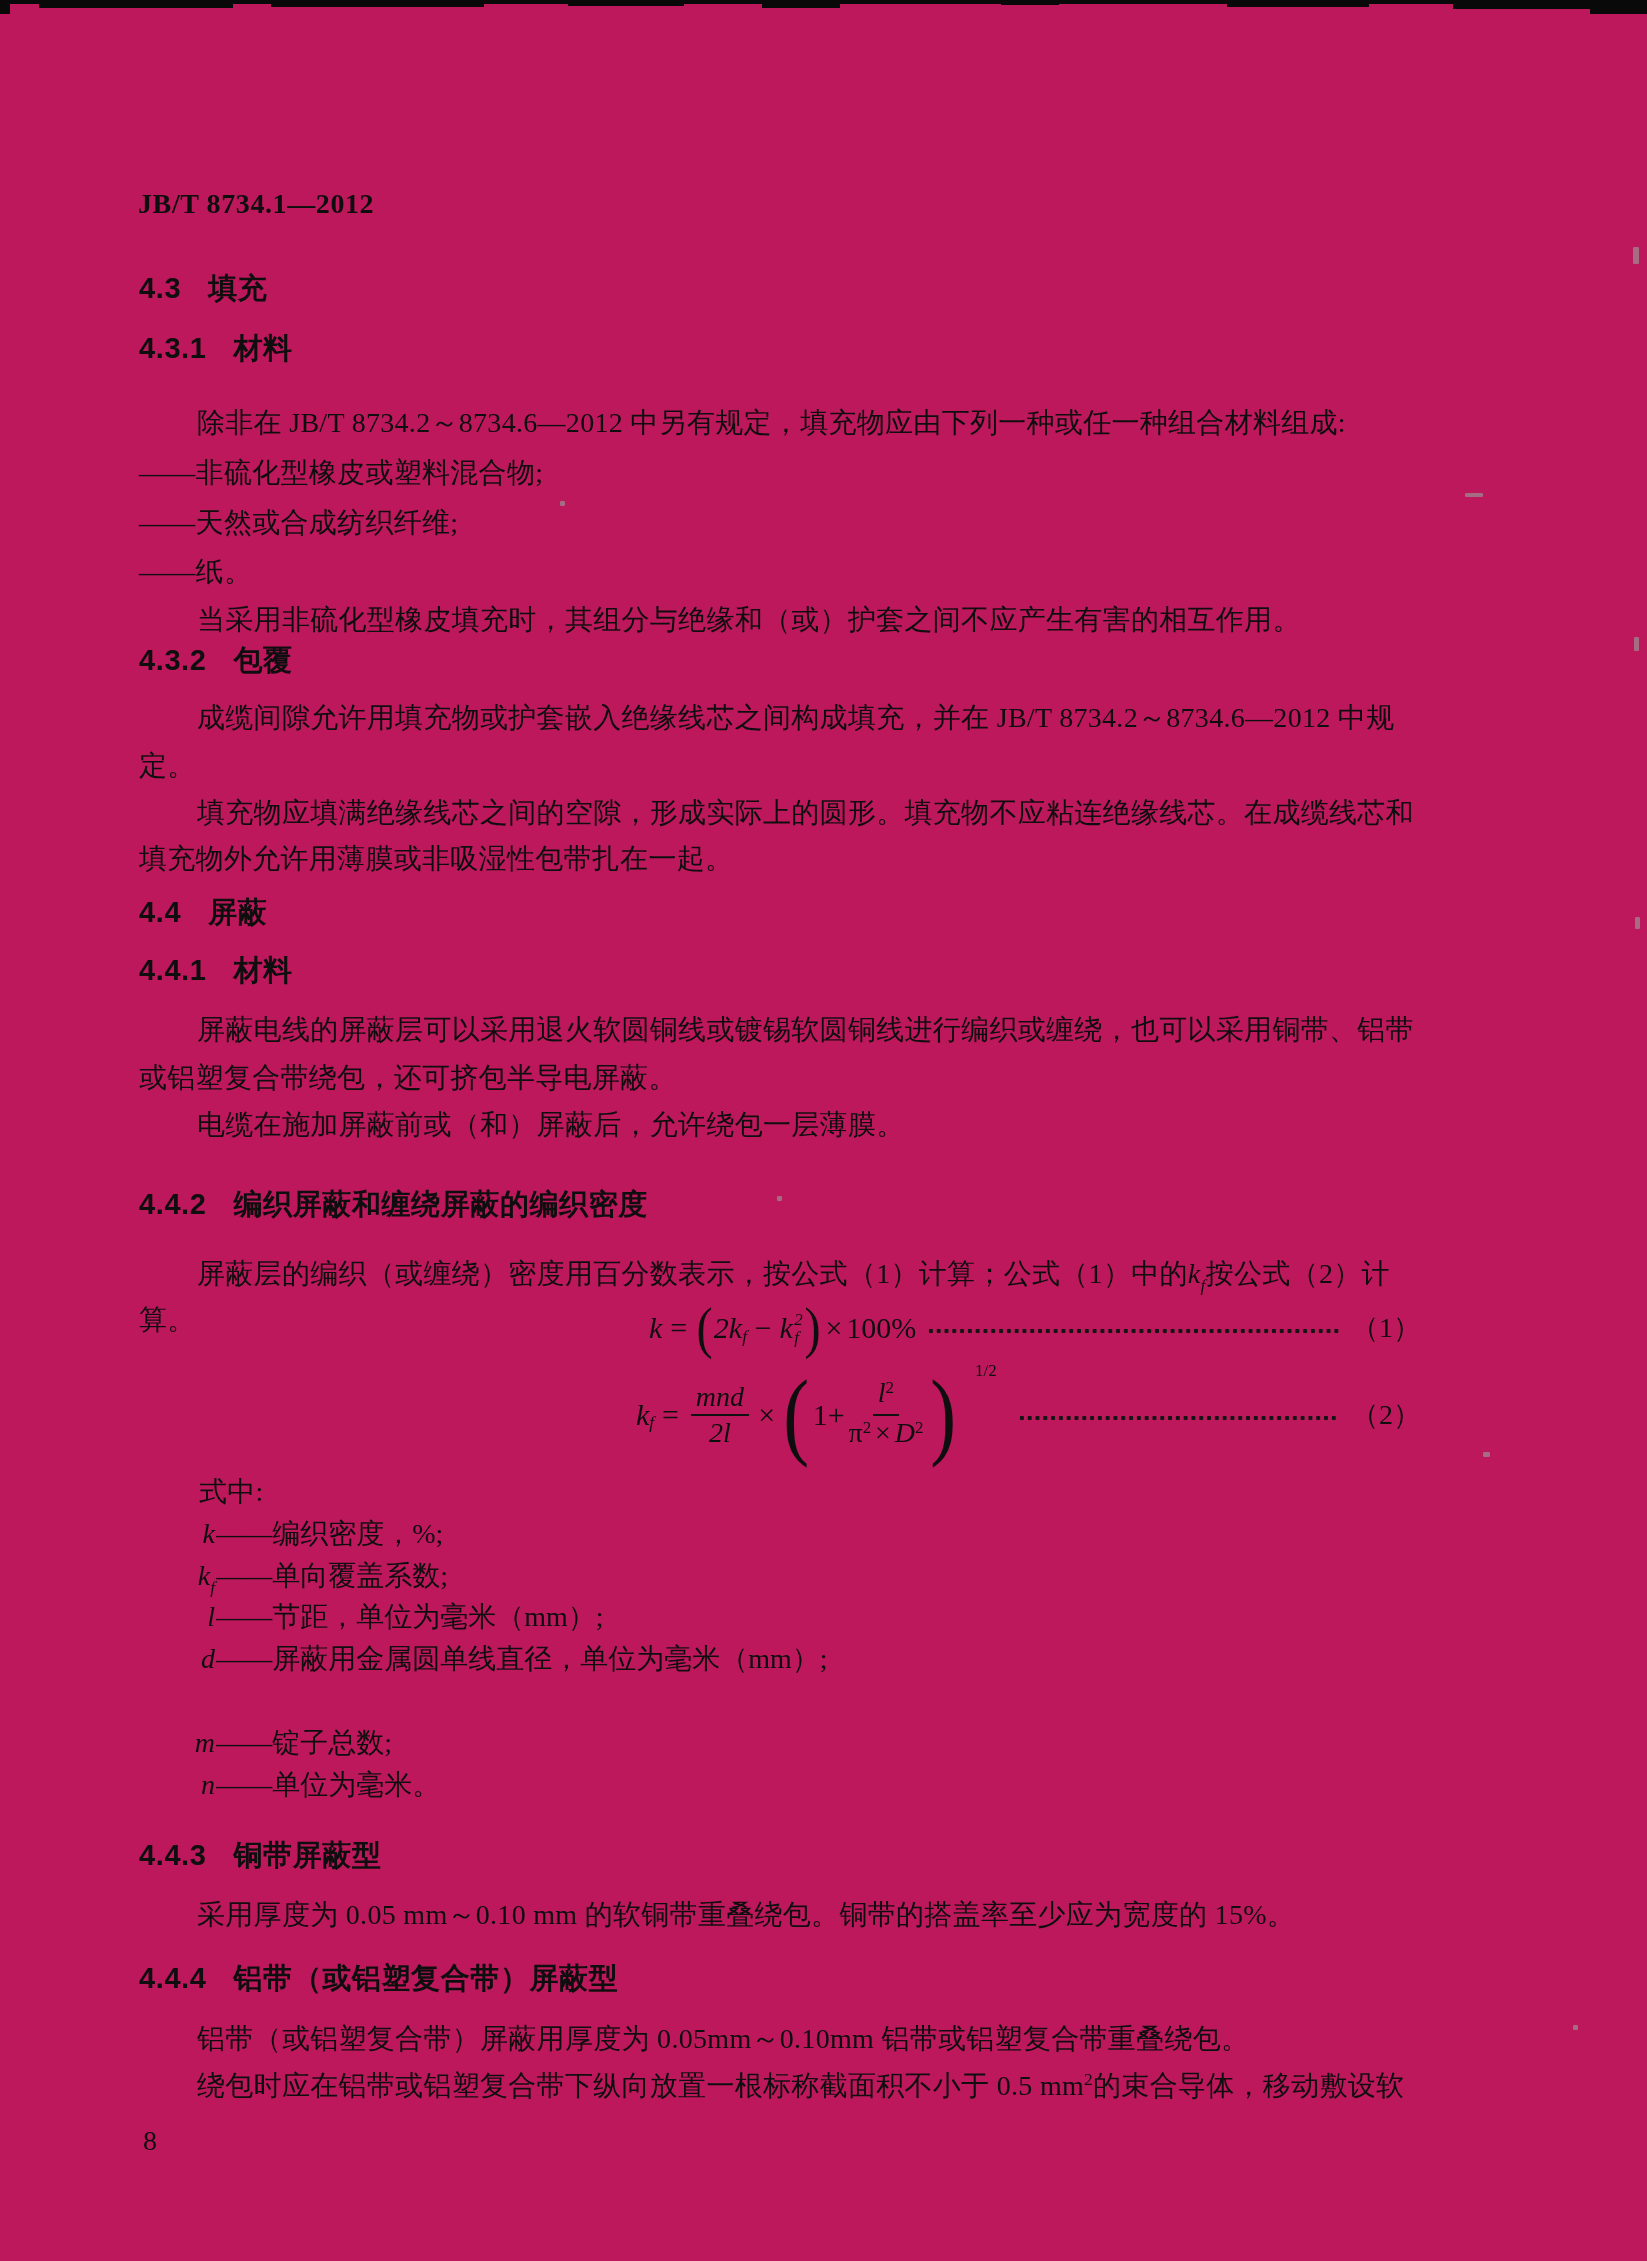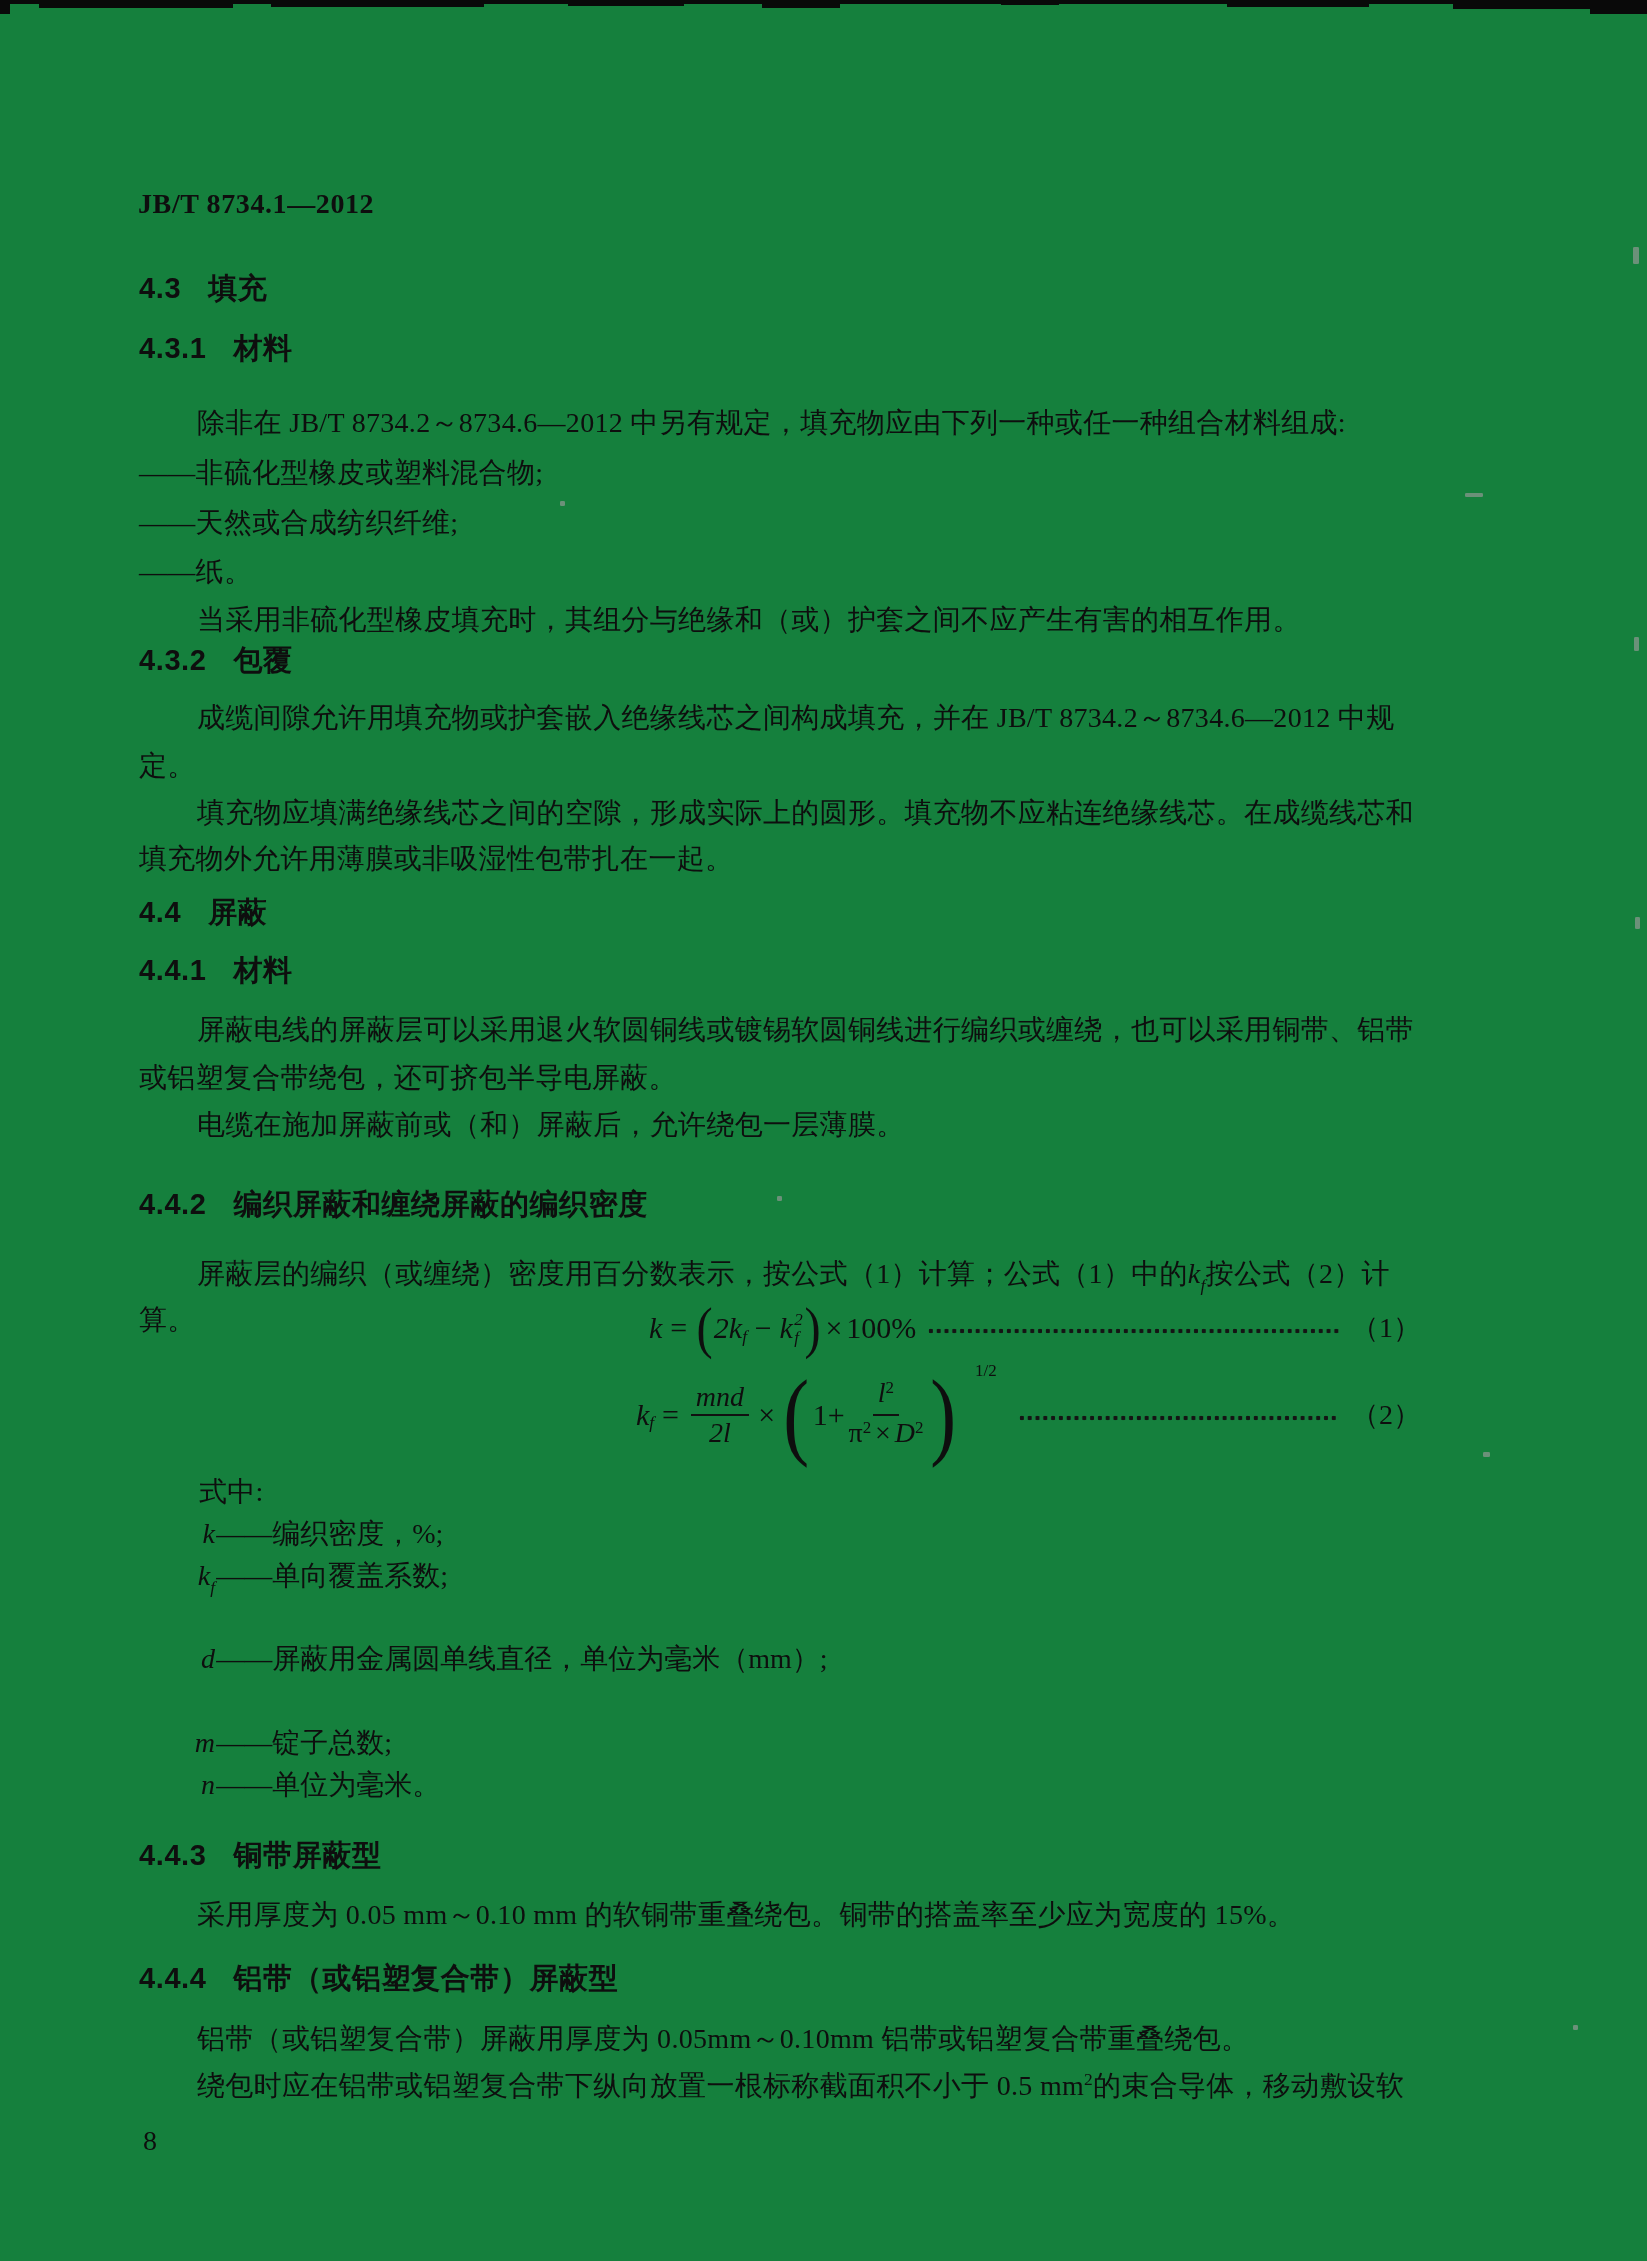--- a/index.html
+++ b/index.html
@@ -1,19 +1,19 @@
 <!DOCTYPE html>
 <html style="font-size:10.3px"><head>
 <meta charset="utf-8">
 <style>
   html,body{margin:0;padding:0;background:#e8e8e8;}
   #page{
     position:relative;
     width:1647px;height:2261px;
-    background:#15803d;
+    background:#be185d;
     overflow:hidden;
     font-family:"Liberation Serif","DejaVu Serif",serif;
     color:#0e0e0e;
   }
   
   .bar{position:absolute;background:#090909;}
   .speck{position:absolute;background:#9a9a9a;opacity:.65;border-radius:1.3px;}
   
   .doc-header{
     position:absolute;left:138px;top:188px;
@@ -172,20 +172,23 @@
   </div>
 
   <div class="line" style="left:199px;top:1475px">式中:</div>
 
   <div class="defrow" style="top:1517px">
     <span class="defvar"><span>k</span><span class="sub"></span></span><span>——编织密度，%;</span>
   </div>
   <div class="defrow" style="top:1559px">
     <span class="defvar"><span>k</span><span class="sub">f</span></span><span>——单向覆盖系数;</span>
   </div>
+  <div class="defrow" style="top:1600px">
+    <span class="defvar"><span>l</span><span class="sub"></span></span><span>——节距，单位为毫米（mm）;</span>
+  </div>
   <div class="defrow" style="top:1642px">
     <span class="defvar"><span>d</span><span class="sub"></span></span><span>——屏蔽用金属圆单线直径，单位为毫米（mm）;</span>
   </div>
   <div class="defrow" style="top:1726px">
     <span class="defvar"><span>m</span><span class="sub"></span></span><span>——锭子总数;</span>
   </div>
   <div class="defrow" style="top:1768px">
     <span class="defvar"><span>n</span><span class="sub"></span></span><span>——单位为毫米。</span>
   </div>
 

